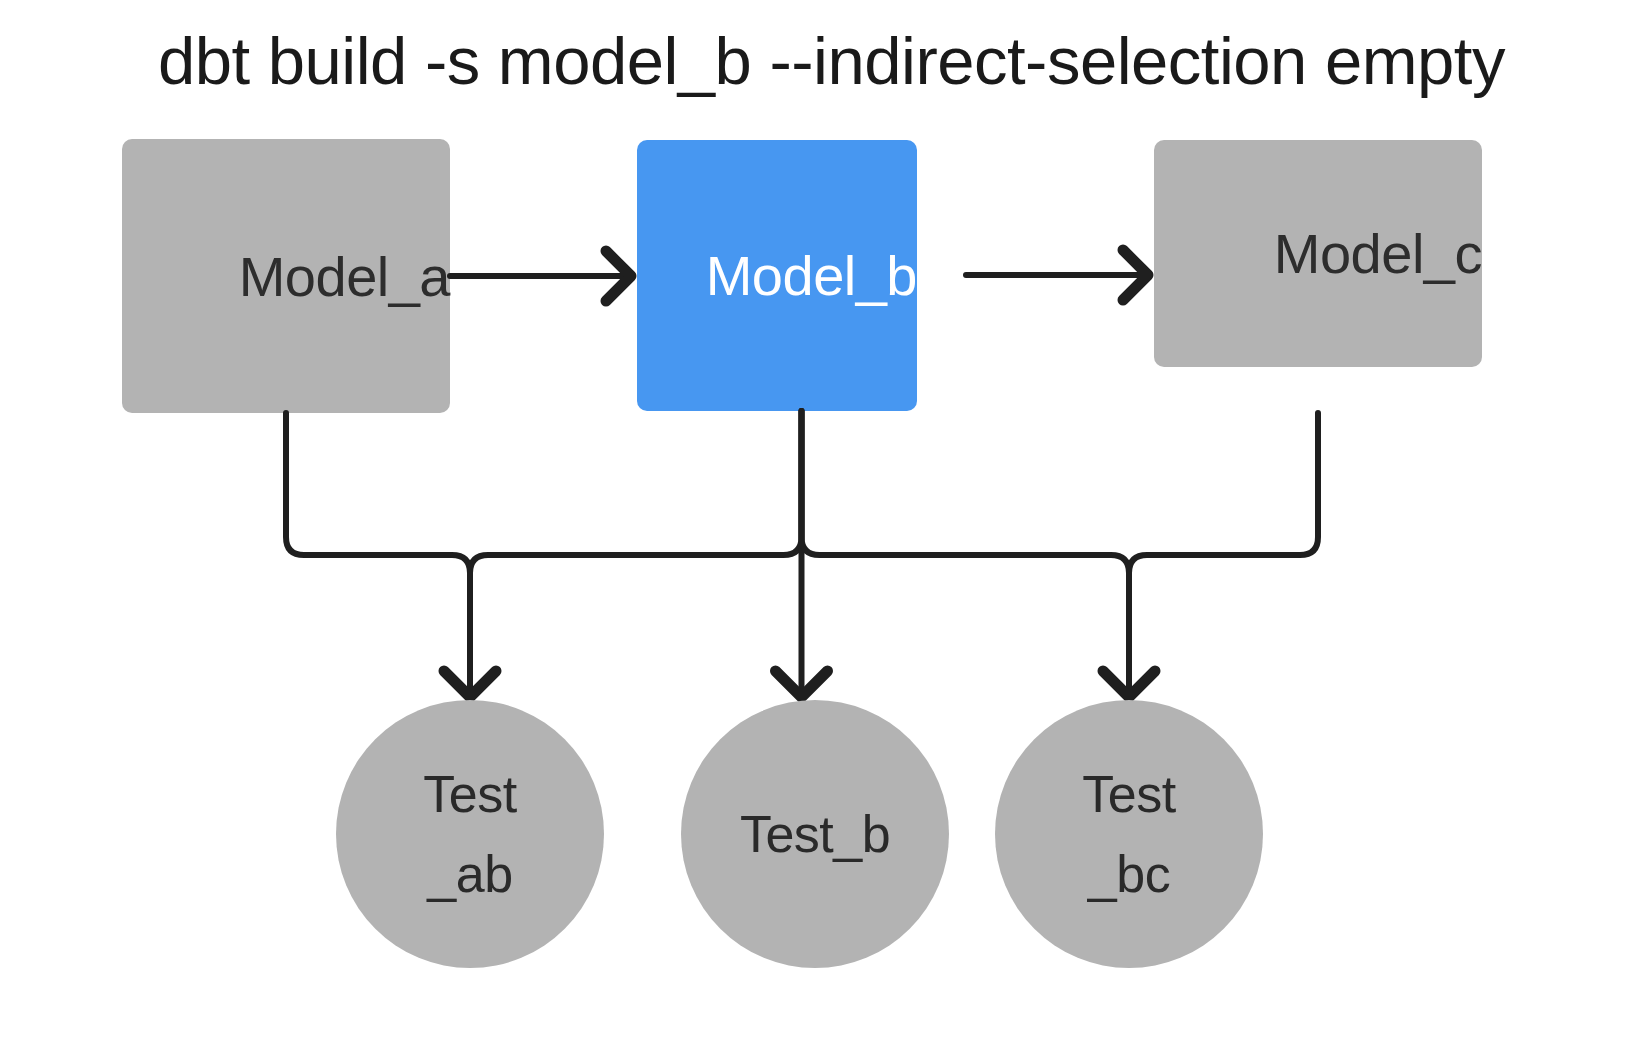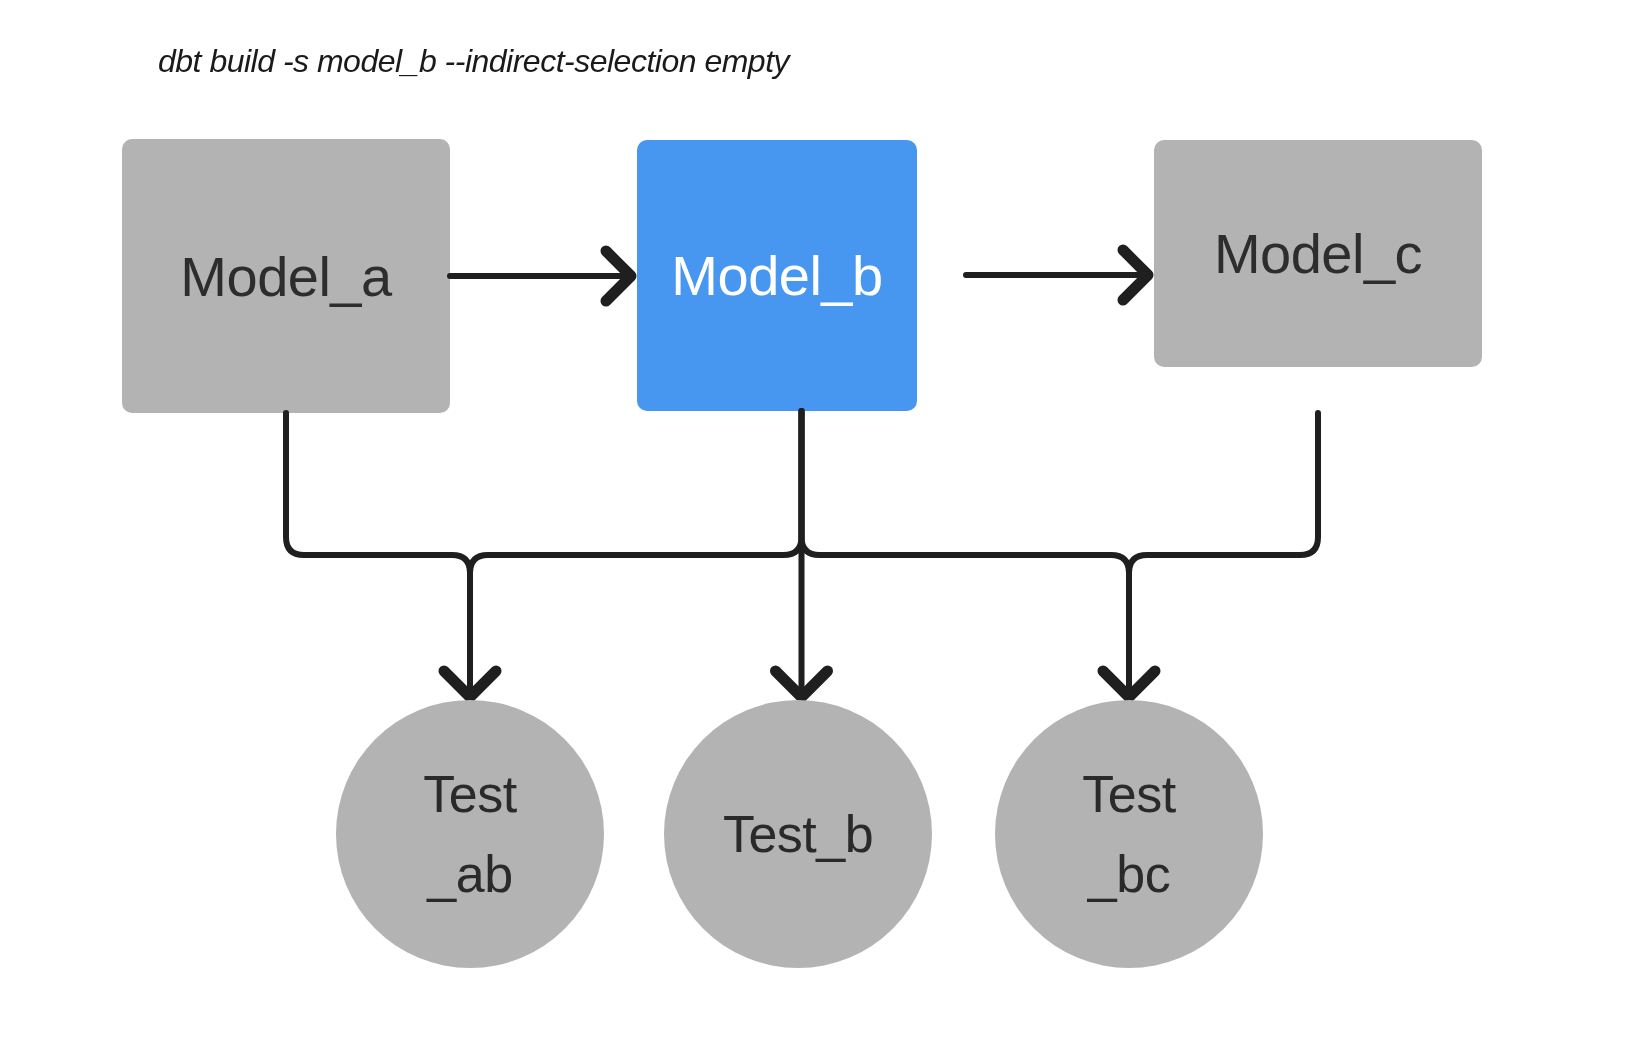--- a/index.html
+++ b/index.html
@@ -15,35 +15,34 @@
   html,body{width:1630px;height:1060px}
   body{
     background:var(--bg);
     font-family:"Liberation Sans", sans-serif;
     position:relative;
     overflow:hidden;
   }
   .title{
     position:absolute;
     left:158px; top:33px;
-    font-size:32px;
+    font-size:67px;
     line-height:56px;
     font-weight:500;
     letter-spacing:-0.5px;
     color:var(--title-text);
     white-space:nowrap;
-    font-style:italic;
   }
   .model-node{
     position:absolute;
     background:var(--node-gray);
     border-radius:10px;
     display:flex;
     align-items:center;
-    justify-content:center;
+    justify-content:flex-end;
   }
   .model-node.selected{background:var(--selected-blue)}
   .model-label{
     font-size:56px;
     color:var(--text-dark);
     letter-spacing:-0.5px;
     white-space:nowrap;
   }
   .model-node.selected .model-label{color:var(--text-light)}
   #model-a{left:122px; top:139px; width:328px; height:274px}
@@ -54,21 +53,21 @@
     position:absolute;
     width:268px; height:268px;
     border-radius:50%;
     background:var(--node-gray);
     display:flex;
     flex-direction:column;
     align-items:center;
     justify-content:center;
   }
   #test-ab{left:336px; top:700px}
-  #test-b {left:664px; top:700px}
+  #test-b {left:681px; top:700px}
   #test-bc{left:995px; top:700px}
   .test-line{
     display:block;
     font-size:52px;
     line-height:80px;
     color:#2a2a2a;
     letter-spacing:-0.5px;
     white-space:nowrap;
     text-align:center;
   }

